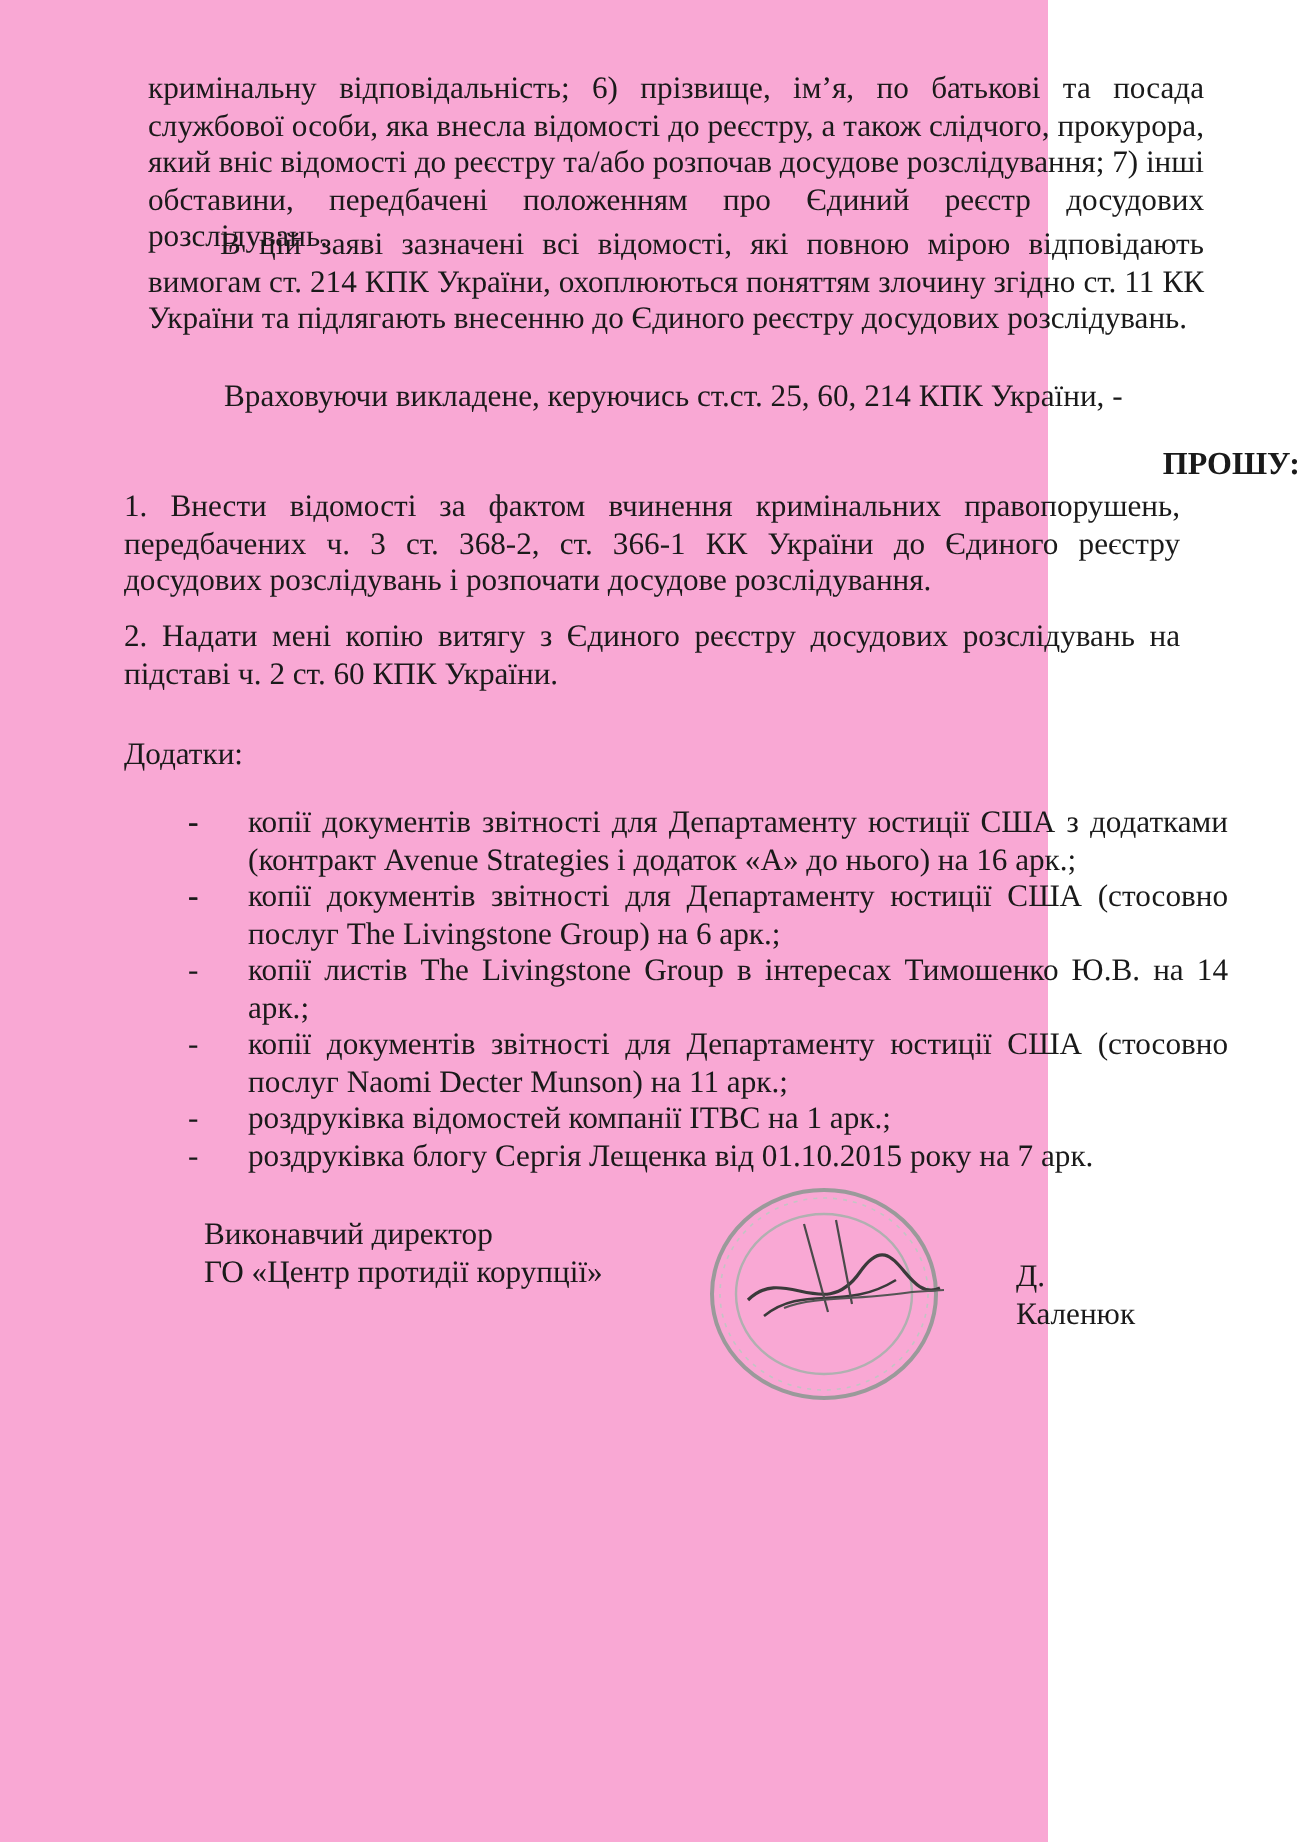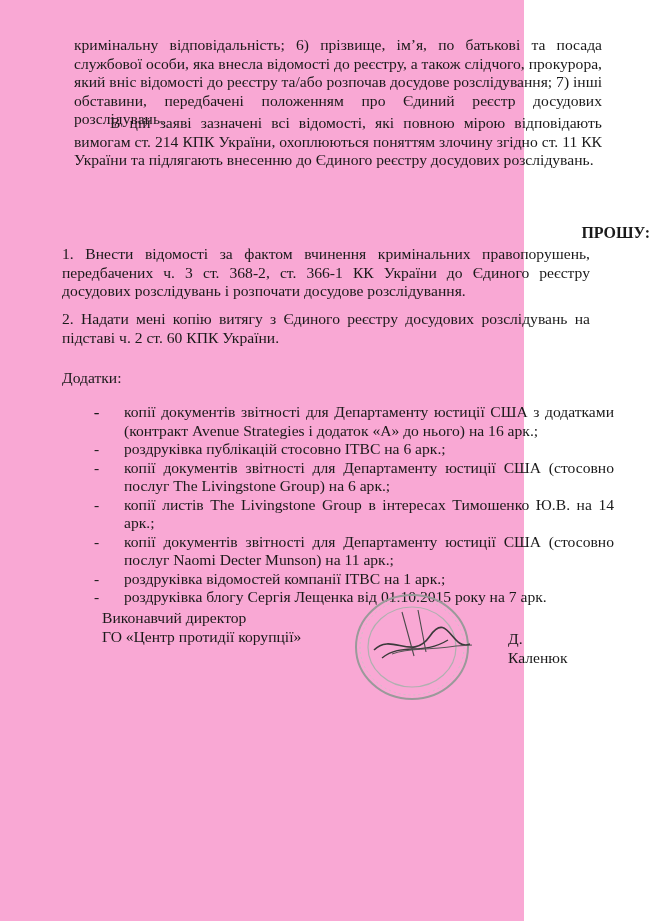--- a/index.html
+++ b/index.html
@@ -26,32 +26,33 @@
 </style>
 </head>
 <body>
 
 <div class="page">
 
   <div class="text just para1">кримінальну відповідальність; 6) прізвище, ім’я, по батькові та посада службової особи, яка внесла відомості до реєстру, а також слідчого, прокурора, який вніс відомості до реєстру та/або розпочав досудове розслідування; 7) інші обставини, передбачені положенням про Єдиний реєстр досудових розслідувань.</div>
 
   <div class="text just para2"><span class="indent"></span><span>В цій заяві зазначені всі відомості, які повною мірою відповідають вимогам ст. 214 КПК України, охоплюються поняттям злочину згідно ст. 11 КК України та підлягають внесенню до Єдиного реєстру досудових розслідувань.</span></div>
 
+  <div class="text para3">Враховуючи викладене, керуючись ст.ст. 25, 60, 214 КПК України, -</div>
 
   <div class="text heading">ПРОШУ:</div>
 
   <div class="text just item item1">1. Внести відомості за фактом вчинення кримінальних правопорушень, передбачених ч. 3 ст. 368-2, ст. 366-1 КК України до Єдиного реєстру досудових розслідувань і розпочати досудове розслідування.</div>
   <div class="text just item item2">2. Надати мені копію витягу з Єдиного реєстру досудових розслідувань на підставі ч. 2 ст. 60 КПК України.</div>
 
   <div class="text att-label">Додатки:</div>
 
   <div class="text att-list">
     <div class="att-item"><span class="dash">-</span></div>
     <div class="att-item"><span class="dash">-</span><span>копії документів звітності для Департаменту юстиції США з додатками (контракт Avenue Strategies і додаток «А» до нього) на 16 арк.;</span></div>
-    <div class="att-item"><span class="dash">-</span><span>роздруківка публікацій стосовно ITBC на 6 арк.;</span></div>
+    <div class="att-item"><span class="dash">-</span></div>
     <div class="att-item"><span class="dash">-</span><span>копії документів звітності для Департаменту юстиції США (стосовно послуг The Livingstone Group) на 6 арк.;</span></div>
     <div class="att-item"><span class="dash">-</span><span>копії листів The Livingstone Group в інтересах Тимошенко Ю.В. на 14 арк.;</span></div>
     <div class="att-item"><span class="dash">-</span><span>копії документів звітності для Департаменту юстиції США (стосовно послуг Naomi Decter Munson) на 11 арк.;</span></div>
     <div class="att-item"><span class="dash">-</span><span>роздруківка відомостей компанії ITBC на 1 арк.;</span></div>
     <div class="att-item"><span class="dash">-</span><span>роздруківка блогу Сергія Лещенка від 01.10.2015 року на 7 арк.</span></div>
   </div>
 
   <div class="text sig-block">
     <div>Виконавчий директор</div>
     <div>ГО «Центр протидії корупції»</div>

